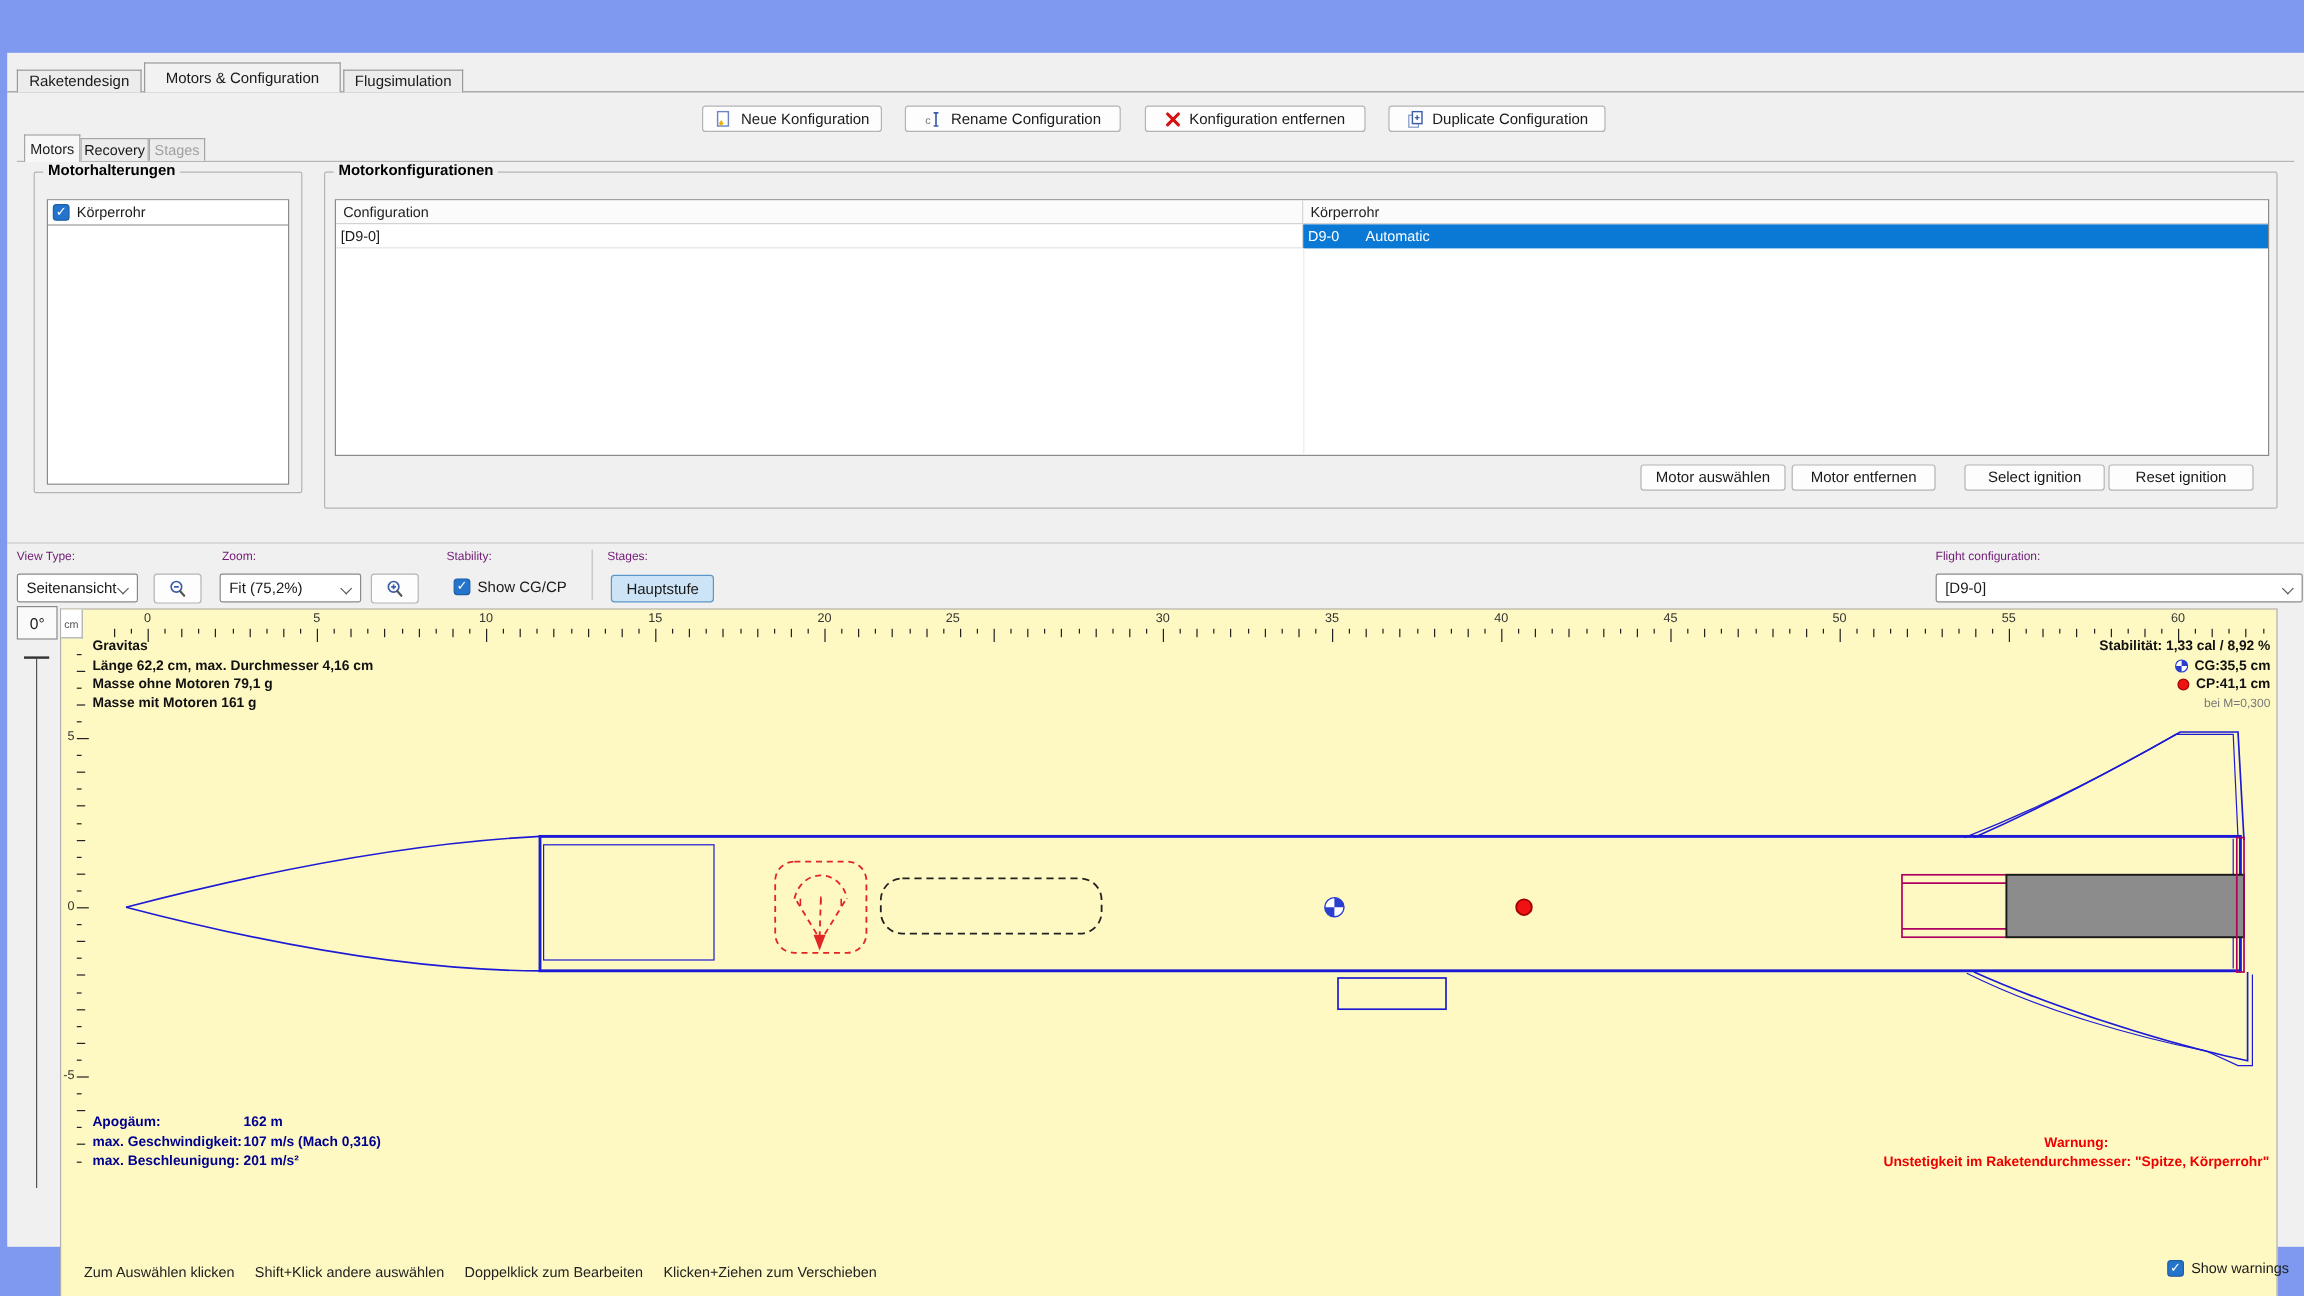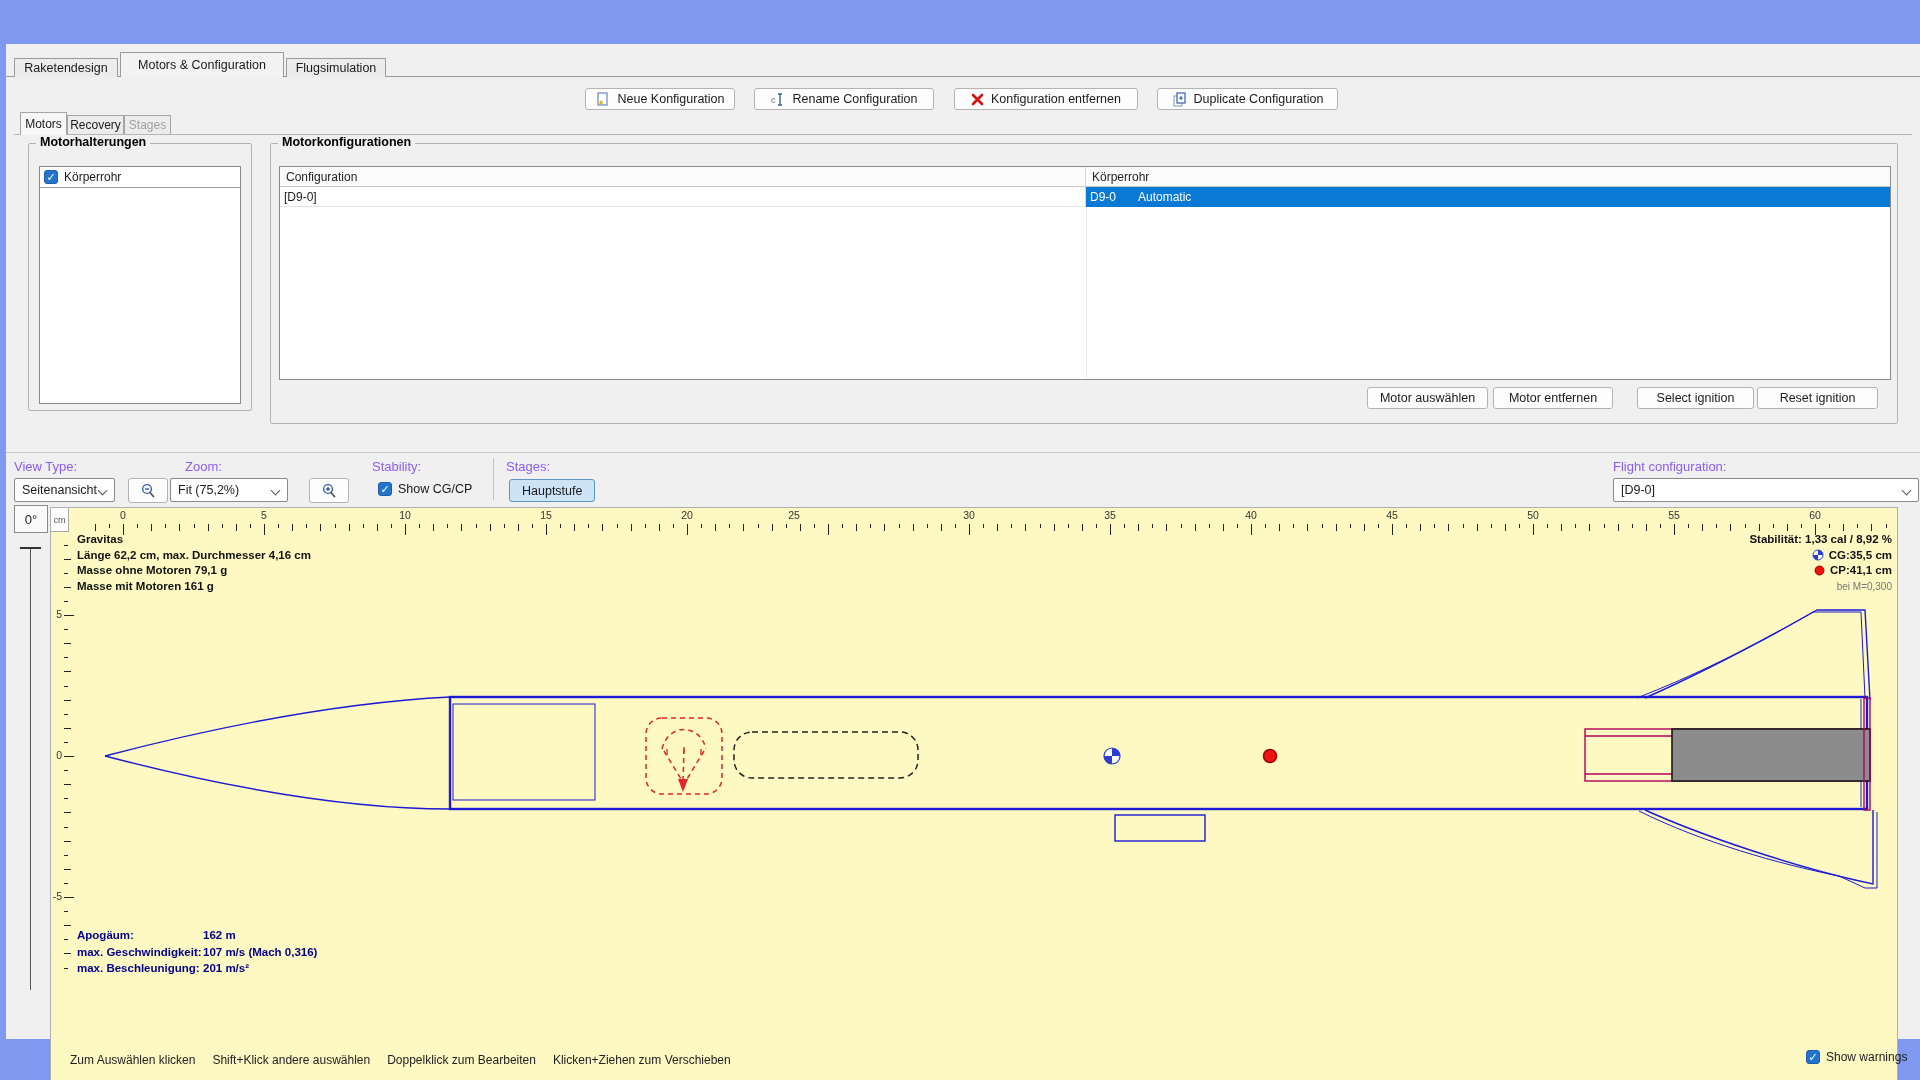--- a/index.html
+++ b/index.html
@@ -42,21 +42,21 @@
   .table{position:absolute;background:#fff;border:1px solid #8a8a8a}
   .thead{height:20px;display:flex;background:#fbfbfb;border-bottom:1px solid #c9c9c9}
   .th{display:flex;align-items:center;padding-left:6px;font-size:12px;color:#222}
   .th.c1{width:806px;border-right:1px solid #d6d6d6}
   .trow{height:20px;display:flex}
   .td1{width:806px;display:flex;align-items:center;padding-left:4px;border-right:1px solid #d6d6d6;border-bottom:1px solid #e4e4e4;background:#fff}
   .td2{flex:1;display:flex;align-items:center;padding-left:4px;background:var(--selection-blue);color:#fff}
   .td2 .ign{margin-left:22px}
   .colsep{position:absolute;left:806px;top:40px;bottom:0;border-left:1px solid #ececec}
 
-  .lbl{position:absolute;font-size:13px;color:#8b5cf6;white-space:nowrap}
+  .lbl{position:absolute;font-size:10px;color:#701a75;white-space:nowrap}
   .combo{position:absolute;height:24px;background:#fff;border:1px solid #8a8a8a;border-radius:2px;
     display:flex;align-items:center;padding:0 24px 0 7px;font-size:12.5px;white-space:nowrap;cursor:default}
   .chev{position:absolute;right:8px;top:8px;width:7px;height:7px;border-right:1.6px solid #555;border-bottom:1.6px solid #555;transform:rotate(45deg)}
   .sqbtn{position:absolute;height:25px;background:#fdfdfd;border:1px solid #b4b4b4;border-radius:3px;display:flex;align-items:center;justify-content:center}
   .vsep{position:absolute;border-left:1px solid #c2c2c2}
   .stagebtn{position:absolute;height:23px;background:var(--stage-button-bg);border:1px solid var(--stage-button-border);
     border-radius:3px;display:flex;align-items:center;justify-content:center;font-size:12.5px;padding:0 12px}
 
   
   .canvas{position:absolute;left:44px;top:507px;width:1848px;height:589px;background:#fef9c3;border:1px solid #b0b0b0}
@@ -200,21 +200,21 @@
       <span class="chev"></span>
     </div>
     <div class="sqbtn" style="left:122px;top:434px;width:40px">
       <svg width="16" height="16" viewBox="0 0 16 16">
         <circle cx="7" cy="6" r="4.4" fill="none" stroke="#3a5da8" stroke-width="1.4"></circle>
         <path d="M5 6 H9" stroke="#3a5da8" stroke-width="1.4"></path>
         <path d="M10 9.5 L13.5 13.5" stroke="#555" stroke-width="1.8" stroke-linecap="round"></path>
       </svg>
     </div>
     <div class="lbl" style="left:179px;top:415px">Zoom:</div>
-    <div class="combo" style="left:164px;top:434px;width:118px">
+    <div class="combo" style="left:177px;top:434px;width:118px">
       <span>Fit (75,2%)</span>
       <span class="chev"></span>
     </div>
     <div class="sqbtn" style="left:303px;top:434px;width:40px">
       <svg width="16" height="16" viewBox="0 0 16 16">
         <circle cx="7" cy="6" r="4.4" fill="none" stroke="#3a5da8" stroke-width="1.4"></circle>
         <path d="M5 6 H9 M7 4 V8" stroke="#3a5da8" stroke-width="1.4"></path>
         <path d="M10 9.5 L13.5 13.5" stroke="#555" stroke-width="1.8" stroke-linecap="round"></path>
       </svg>
     </div>
@@ -336,20 +336,24 @@
         </div>
         <div class="mach">bei M=0,300</div>
       </div>
 
       <div class="siminfo">
         <div><span class="sl">Apogäum:</span><span>162 m</span></div>
         <div><span class="sl">max. Geschwindigkeit:</span><span>107 m/s  (Mach 0,316)</span></div>
         <div><span class="sl">max. Beschleunigung:</span><span>201 m/s²</span></div>
       </div>
 
+      <div class="warn">
+        <div>Warnung:</div>
+        <div>Unstetigkeit im Raketendurchmesser:  "Spitze, Körperrohr"</div>
+      </div>
     <div class="xtick t2" style="left: 43.8px;"></div>
         <div class="xtick t1" style="left: 57.9px;"></div>
         <div class="xtick t3" style="left: 72px;"></div>
         <div class="xtick t1" style="left: 86.1px;"></div>
         <div class="xtick t2" style="left: 100.2px;"></div>
         <div class="xtick t1" style="left: 114.3px;"></div>
         <div class="xtick t2" style="left: 128.4px;"></div>
         <div class="xtick t1" style="left: 142.5px;"></div>
         <div class="xtick t2" style="left: 156.6px;"></div>
         <div class="xtick t1" style="left: 170.7px;"></div>

